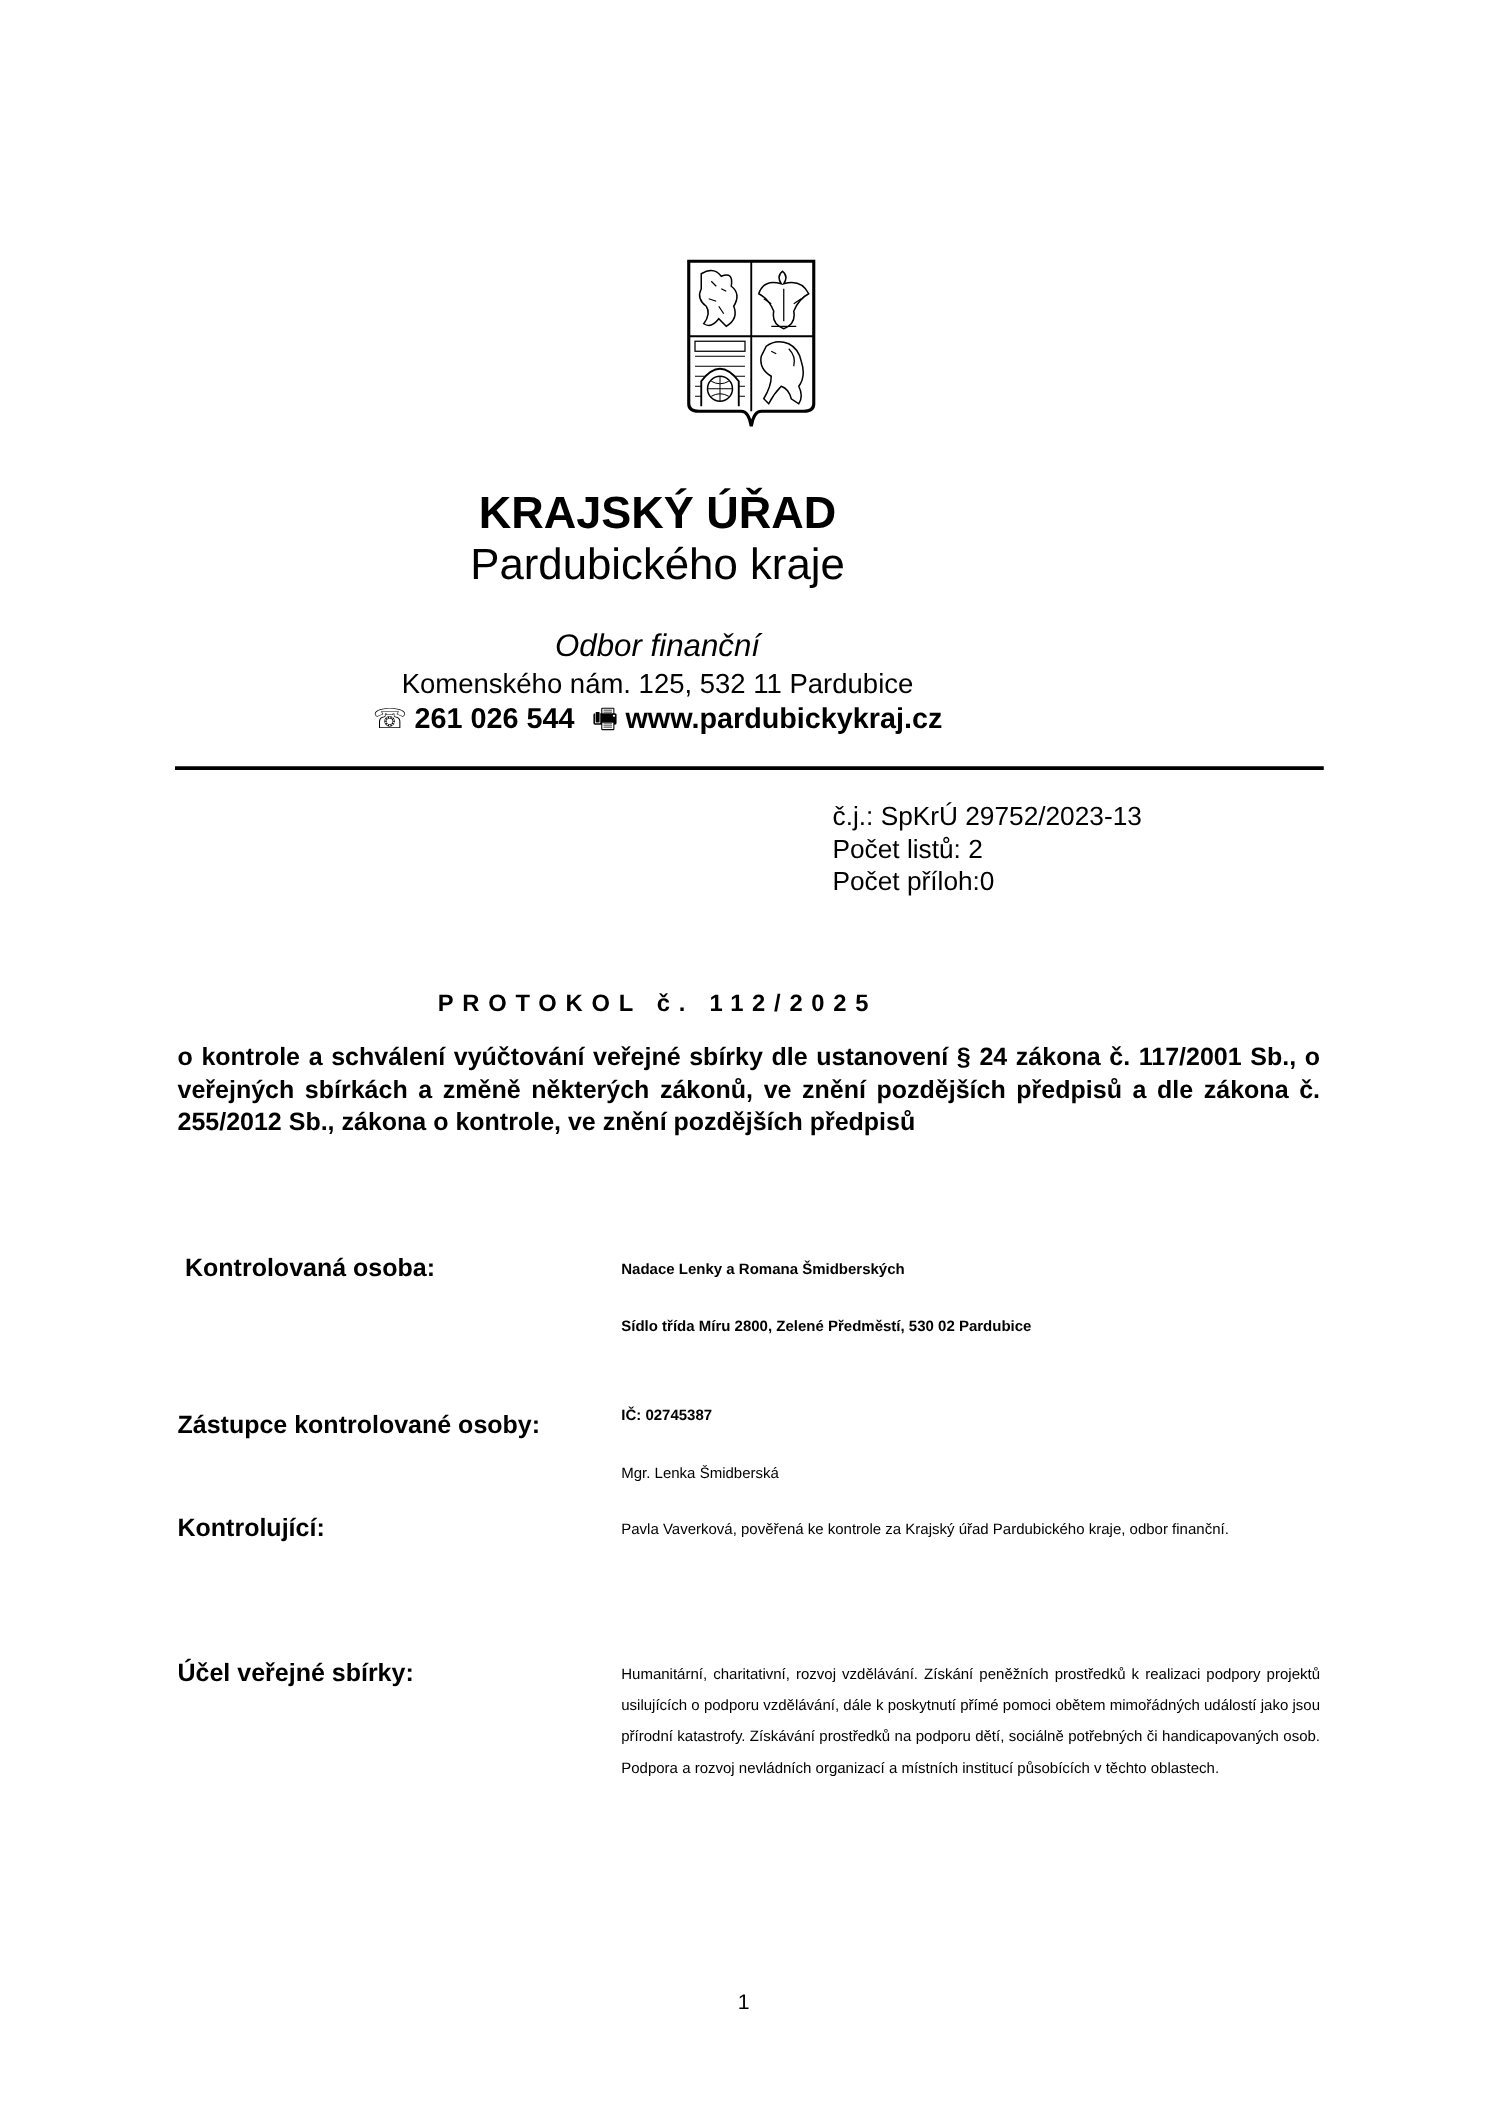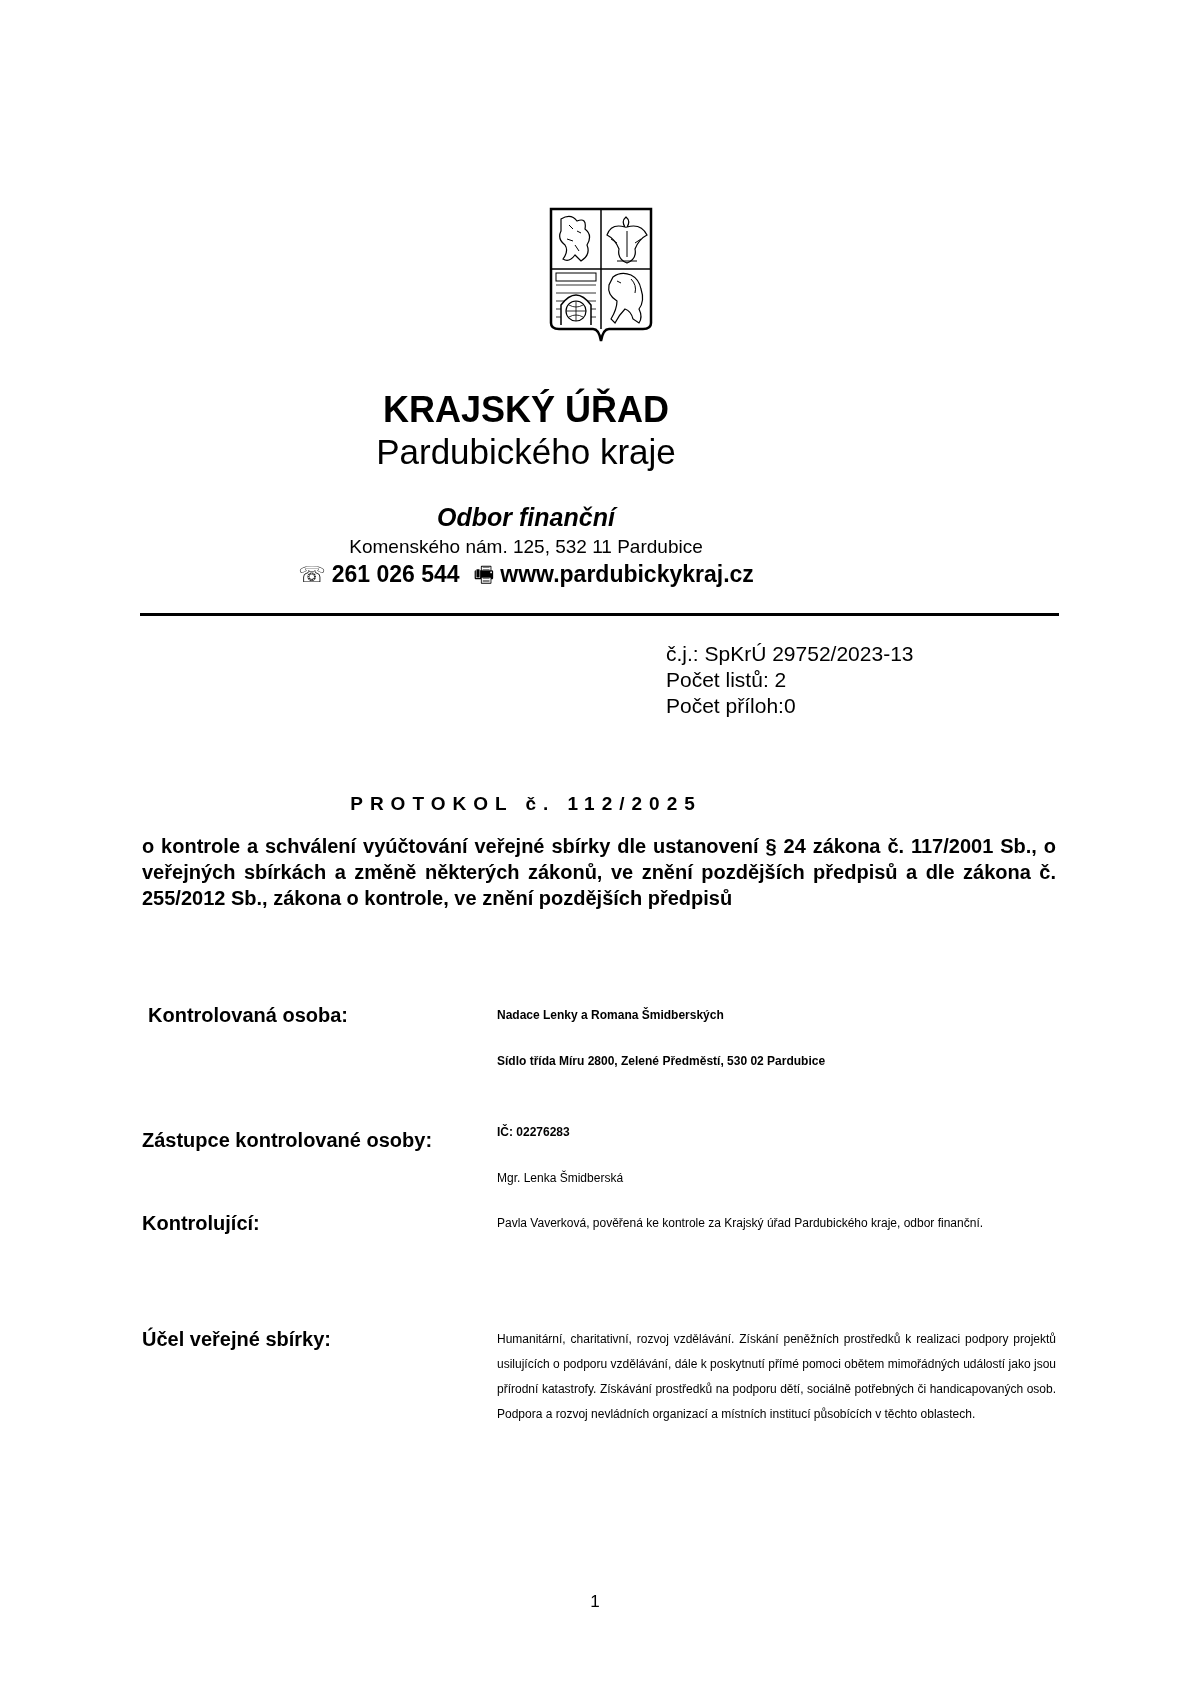--- a/index.html
+++ b/index.html
@@ -3,22 +3,22 @@
 <meta charset="utf-8">
 <style>
   html, body { margin: 0; padding: 0; background: #ffffff; }
   body { width: 1190px; height: 1683px; position: relative; overflow: hidden;
          font-family: "Liberation Sans", sans-serif; color: #000; }
   .abs { position: absolute; }
   .crest { left: 547px; top: 205px; width: 108px; height: 140px; }
   .center { left: 0; width: 1052px; text-align: center; }
   .title1 { top: 390px; font-size: 36px; font-weight: bold; line-height: 40px; }
   .title2 { top: 432px; font-size: 35px; line-height: 40px; }
-  .dept { top: 502px; font-size: 25px; font-style: italic; line-height: 30px; font-weight: bold; }
-  .addr { top: 533px; font-size: 19px; line-height: 28px; }
+  .dept { top: 502px; font-size: 25px; font-style: italic; line-height: 30px; }
+  .addr { top: 533px; font-size: 22px; line-height: 28px; }
   .contact { top: 560px; font-size: 23px; font-weight: bold; line-height: 28px; }
   .contact .ico { font-weight: normal; font-size: 22px; margin-right: 6px; }
   .contact .gap { display: inline-block; width: 14px; }
   .rule { left: 140px; top: 613px; width: 919px; height: 3px; background: #000; }
   .ref { left: 666px; top: 641px; font-size: 21px; line-height: 26px; }
   .protocol { top: 792px; font-size: 19px; font-weight: bold; letter-spacing: 7px; line-height: 24px; }
   .subject { left: 142px; top: 833px; width: 914px; font-size: 20px; font-weight: bold;
              line-height: 26px; text-align: justify; text-align-last: left; }
   .lbl { left: 142px; font-size: 20px; font-weight: bold; line-height: 25px; }
   .val { left: 497px; width: 559px; font-size: 12px; line-height: 25px; text-align: justify; text-align-last: left; }
@@ -66,21 +66,21 @@
   <div>Počet listů: 2</div>
   <div>Počet příloh:0</div>
 </div>
 
 <div class="abs center protocol">PROTOKOL č. 112/2025</div>
 <div class="abs subject">o kontrole a schválení vyúčtování veřejné sbírky dle ustanovení § 24 zákona č. 117/2001 Sb., o veřejných sbírkách a změně některých zákonů, ve znění pozdějších předpisů a dle zákona č. 255/2012 Sb., zákona o kontrole, ve znění pozdějších předpisů</div>
 
 <div class="abs lbl" style="left:148px; top:1003px;">Kontrolovaná osoba:</div>
 <div class="abs val b" style="top:1003px;">Nadace Lenky a Romana Šmidberských</div>
 <div class="abs val b" style="top:1049px;">Sídlo třída Míru 2800, Zelené Předměstí, 530 02 Pardubice</div>
-<div class="abs val b" style="top:1120px;">IČ: 02276283</div>
+<div class="abs val b" style="top:1120px;">IČ: 02745387</div>
 
 <div class="abs lbl" style="top:1128px;">Zástupce kontrolované osoby:</div>
 <div class="abs val" style="top:1166px;">Mgr. Lenka Šmidberská</div>
 
 <div class="abs lbl" style="top:1211px;">Kontrolující:</div>
 <div class="abs val" style="top:1211px;">Pavla Vaverková, pověřená ke kontrole za Krajský úřad Pardubického kraje, odbor finanční.</div>
 
 <div class="abs lbl" style="top:1327px;">Účel veřejné sbírky:</div>
 <div class="abs val" style="top:1327px;">Humanitární, charitativní, rozvoj vzdělávání. Získání peněžních prostředků k realizaci podpory projektů usilujících o podporu vzdělávání, dále k poskytnutí přímé pomoci obětem mimořádných událostí jako jsou přírodní katastrofy. Získávání prostředků na podporu dětí, sociálně potřebných či handicapovaných osob. Podpora a rozvoj nevládních organizací a místních institucí působících v těchto oblastech.</div>
 

